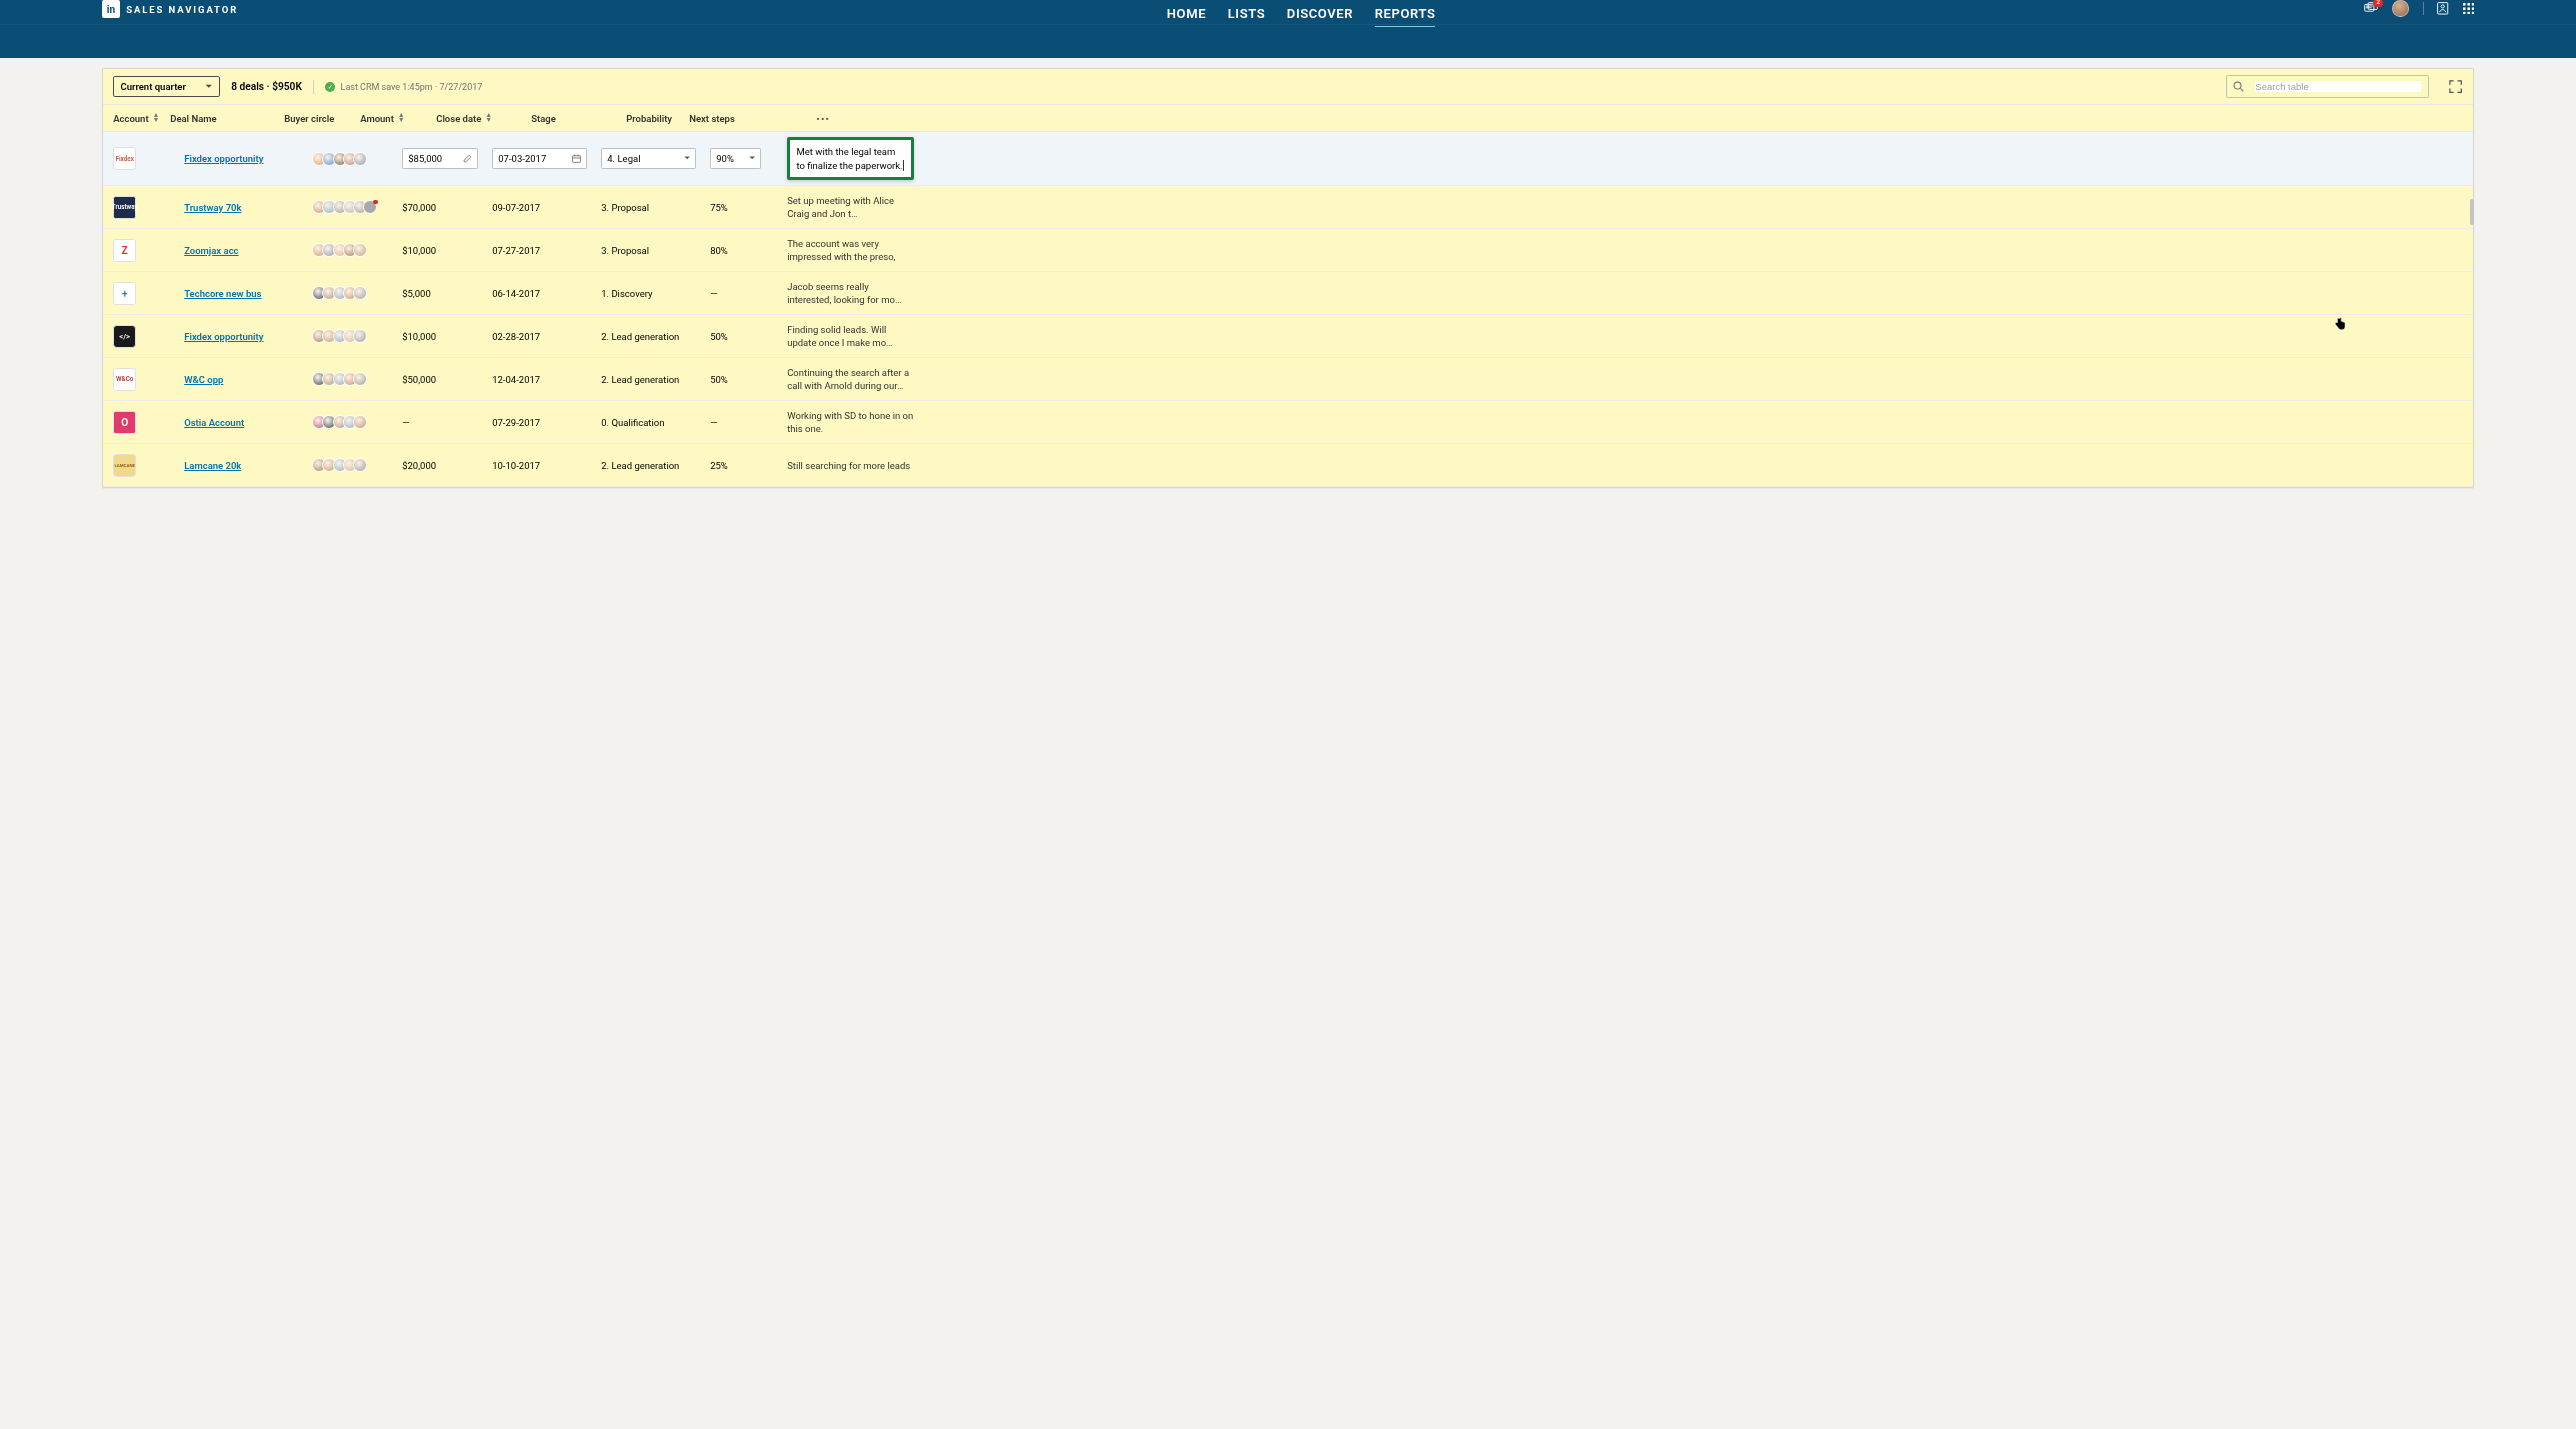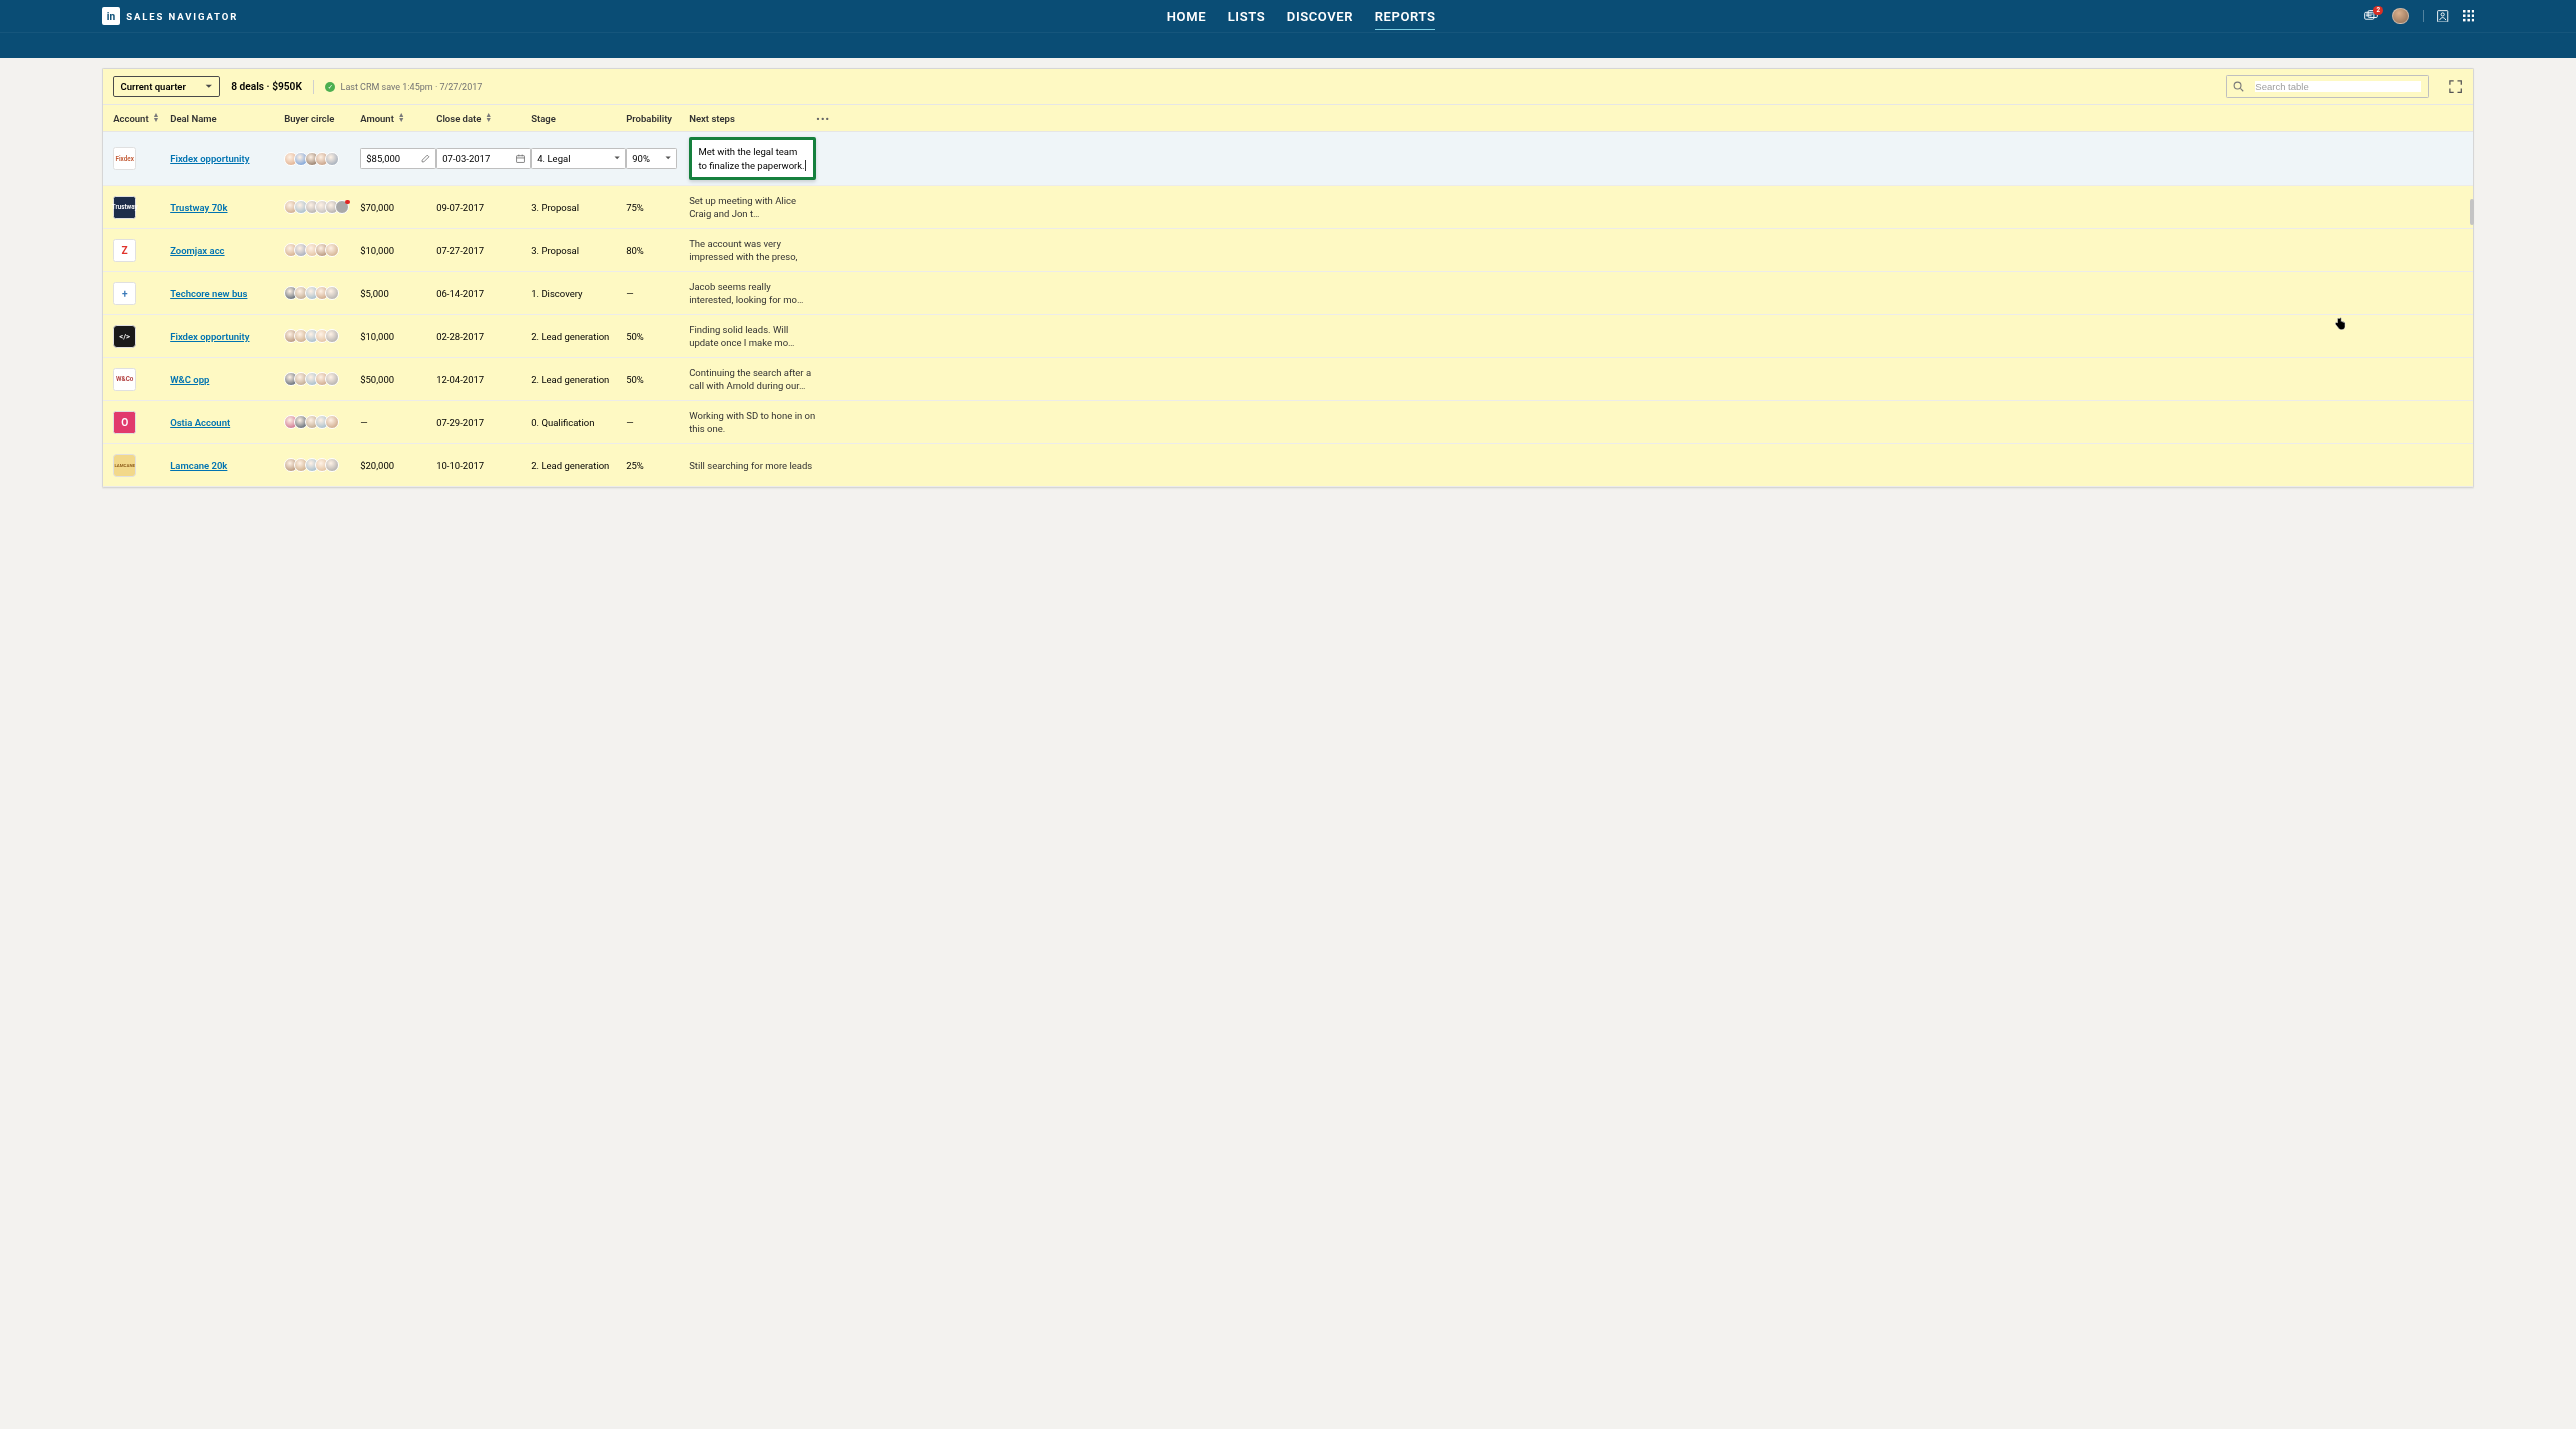--- a/index.html
+++ b/index.html
@@ -9,22 +9,22 @@
   color: #000;
   overflow: hidden;
 }
 .header {
   background: #0a4d75;
   height: 58px;
 }
 .header-top {
   height: 25.4px;
   display: flex;
-  align-items: center;
-  padding: 16px 102px;
+  align-items: flex-start;
+  padding: 0 102px;
   border-bottom: 0.6px solid rgba(255,255,255,0.05);
   gap: 18px;
 }
 .logo-box {
   display: flex;
   align-items: center;
   gap: 6.3px;
   color: #fff;
 }
 .in-logo {
@@ -208,20 +208,21 @@
 
 .tbody { }
 .row {
   display: grid;
   grid-template-columns: 57px 114px 76px 76px 95px 95px 63px 127px 25.4px;
   align-items: center;
   padding: 7.6px 10.2px;
   border-bottom: 0.6px solid #edecea;
   font-size: 9.5px;
   min-height: 43px;
+  gap: 14px;
 }
 .row.editing { background: #eff5f8; }
 .acct-logo {
   width: 23px; height: 23px; border: 0.6px solid #e0e0e0; border-radius: 2.5px;
   display: flex; align-items: center; justify-content: center; font-size: 6.3px; font-weight: 600;
 }
 .deal-link { color: #0073b1; font-weight: 600; cursor: pointer; text-decoration: underline; }
 .circle-group { display: flex; }
 .circle {
   width: 14px; height: 14px; border-radius: 50%;

